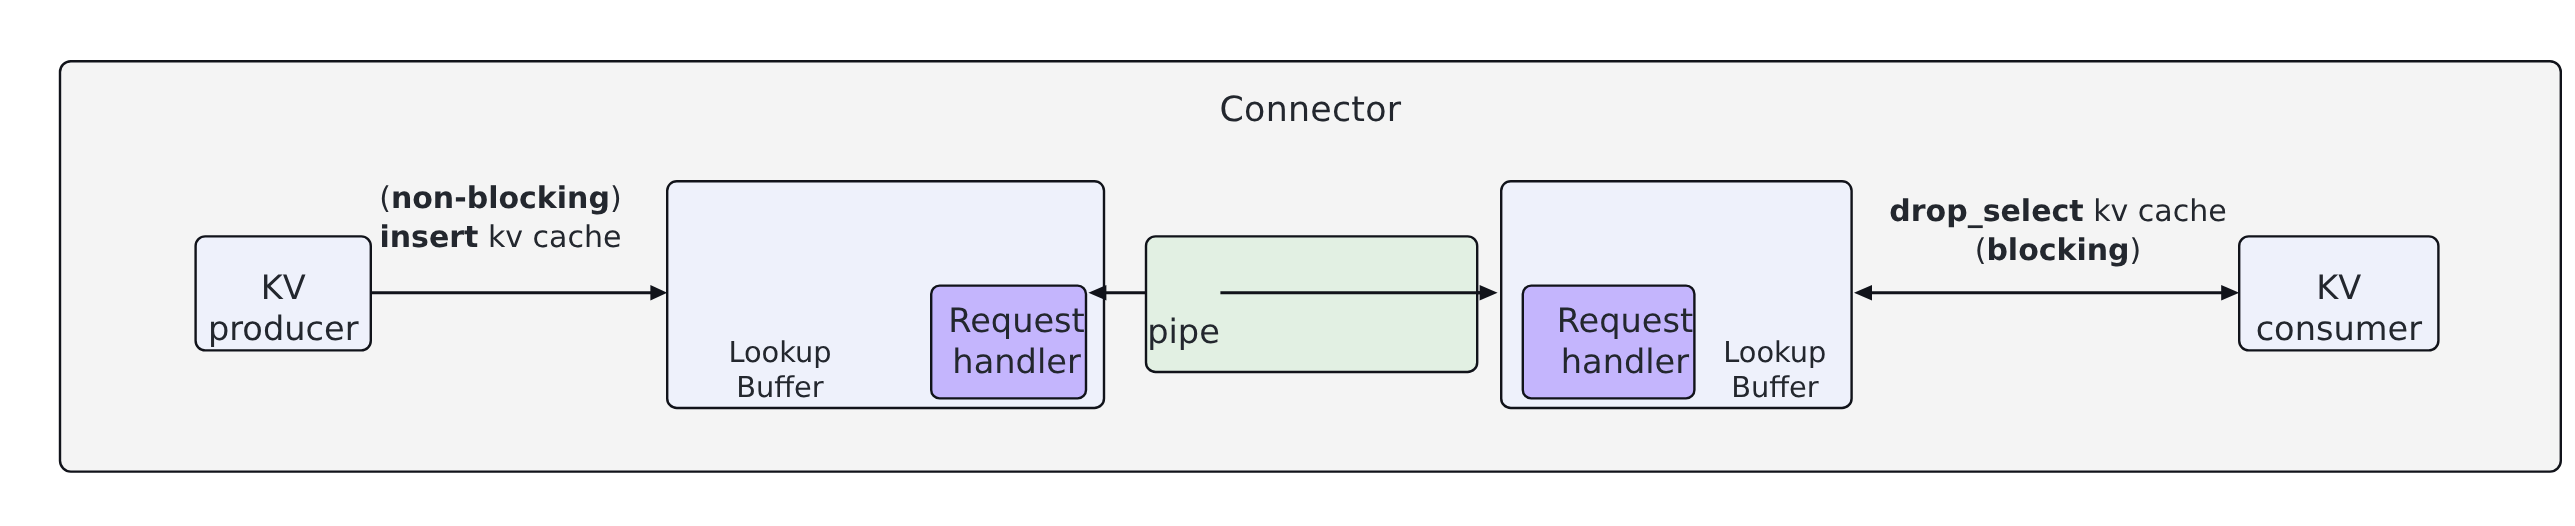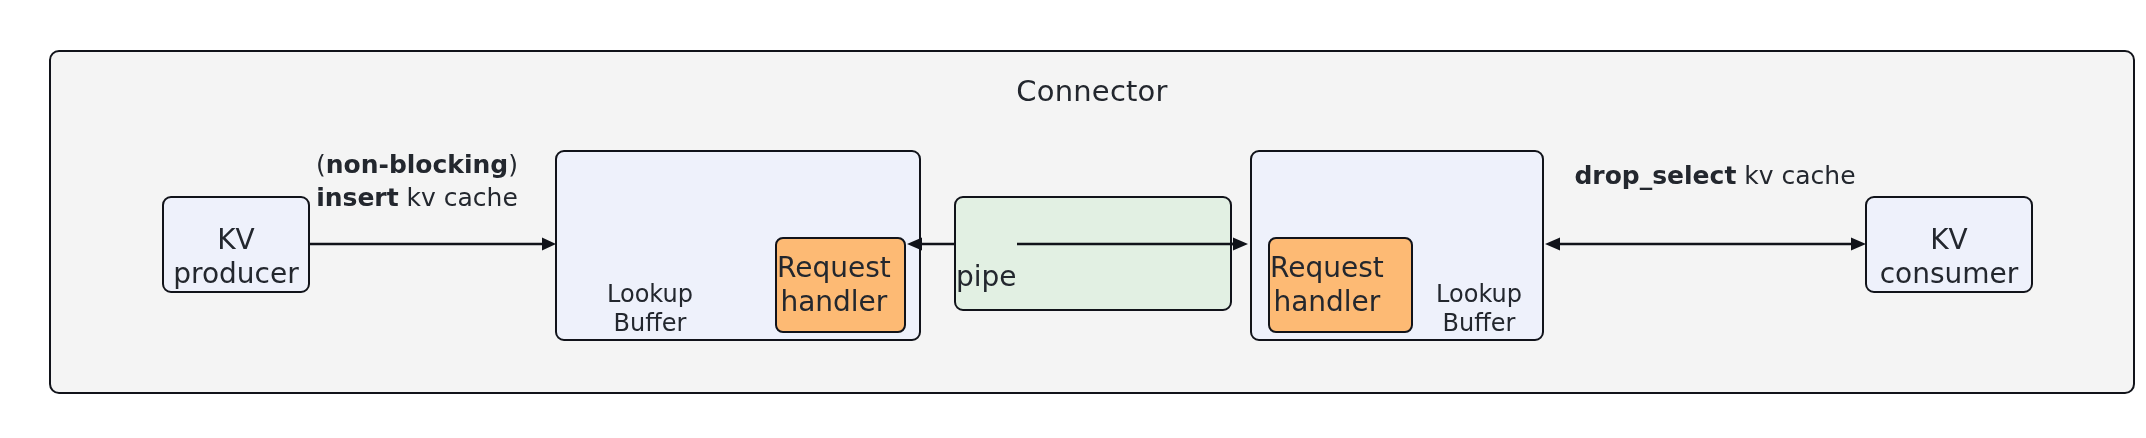--- a/index.html
+++ b/index.html
@@ -34,22 +34,22 @@
   .lookup-left{left:538px;top:150px;width:366px;height:191px;
                justify-content:flex-start;padding-left:50px;}
   .lookup-right{left:1233px;top:150px;width:294px;height:191px;
                 justify-content:flex-end;padding-right:20px;}
 
   .lookup-label{font-size:24px;line-height:1.24;color:#23272e;white-space:pre-line;}
 
   
   .handler{
     position:absolute;box-sizing:border-box;
-    background:#fdba74;border:2.5px solid #11131a;border-radius:8px;
-    display:flex;align-items:center;justify-content:flex-start;
+    background:#c4b5fd;border:2.5px solid #11131a;border-radius:8px;
+    display:flex;align-items:center;justify-content:flex-end;
     text-align:center;line-height:1.22;font-size:28px;color:#23272e;
     white-space:pre-line;
   }
   .handler-left{left:758px;top:237px;width:131px;height:96px;
                 }
   .handler-right{left:1251px;top:237px;width:145px;height:96px;}
 
   
   .pipe-box{
     position:absolute;left:937px;top:196px;width:278px;height:115px;
@@ -128,20 +128,21 @@
     <span class="lookup-label">Lookup
 Buffer</span>
   </div>
   <div class="handler handler-right">
     <span>Request
 handler</span>
   </div>
 
   <div class="edge-label lbl-drop">
     <div><b>drop_select</b><span> kv cache</span></div>
+    <div><span>(</span><b>blocking</b><span>)</span></div>
   </div>
 
   <div class="arrow" style="left:1528px;top:229px;width:322px;">
     <svg width="322" height="30" viewBox="0 0 322 30">
       <line x1="14" y1="15" x2="308" y2="15" stroke="#11131a" stroke-width="2.6"></line>
       <path d="M0 15 L15 8.5 L15 21.5 Z" fill="#11131a"></path>
       <path d="M321 15 L306 8.5 L306 21.5 Z" fill="#11131a"></path>
     </svg>
   </div>
 

